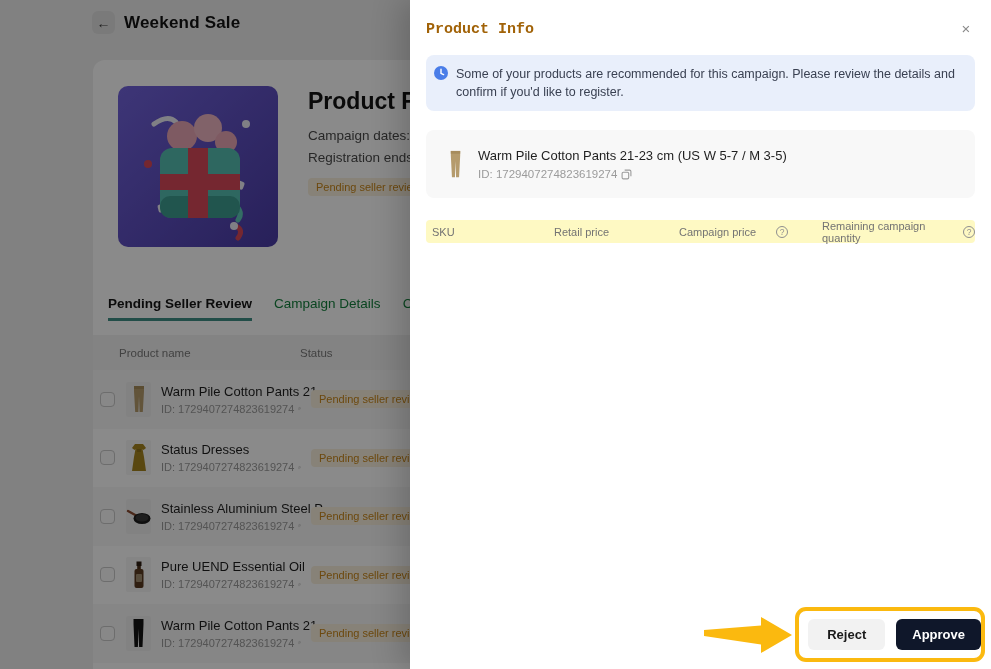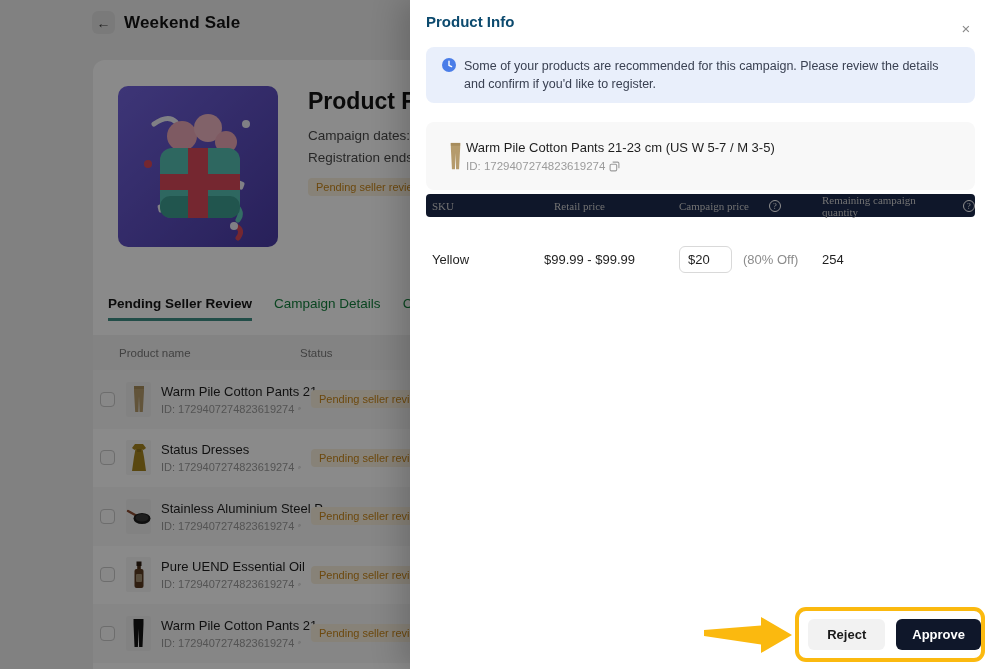--- a/index.html
+++ b/index.html
@@ -47,37 +47,37 @@
   .pname { font-size:13px; color:#1f1f1f; white-space:nowrap; }
   .pid { margin-top:4px; font-size:11px; color:#9b9b9b; display:flex; align-items:center; gap:4px; white-space:nowrap; }
   .prow .badge { margin-left:10px; }
 
   
   .dim { position:absolute; inset:0; background:rgba(0,0,0,0.46); z-index:50; }
 
   
   .modal { position:absolute; left:410px; top:0; width:581px; height:669px; background:#fff;
     z-index:100; box-shadow:-10px 0 28px rgba(0,0,0,0.18); padding:0 16px; }
-  .m-title { padding-top:13px; font-size:15px; font-weight:bold; color:#0c4a6e; }
+  .m-title { padding-top:21px; font-size:15px; font-weight:bold; color:#a16207;font-family:Liberation Mono, monospace; }
   .m-close { position:absolute; top:20px; right:16px; width:18px; height:18px; color:#8a8a8a;
     font-size:15px; line-height:18px; text-align:center; cursor:pointer; }
-  .m-banner { margin-top:17px; background:#E9EFFB; border-radius:8px; padding:10px 16px;
+  .m-banner { margin-top:17px; background:#E9EFFB; border-radius:8px; padding:10px 8px;
     display:flex; gap:8px; }
   .m-banner-icon { flex:none; margin-top:1px; }
   .m-banner-text { font-size:12.5px; color:#3A4152; line-height:1.45; max-width:505px; }
 
   .m-card { margin-top:19px; background:#F8F8F8; border-radius:8px; height:68px;
-    display:flex; align-items:center; padding:0 22px; gap:3px; }
+    display:flex; align-items:center; padding:0 22px; gap:15px; }
   .m-card-text { display:flex; flex-direction:column; gap:5px; }
   .m-pname { font-size:13px; color:#1f1f1f; }
   .m-pid { font-size:11.5px; color:#9b9b9b; display:flex; align-items:center; gap:4px; }
 
-  .m-thead { margin-top:4px; height:23px; background:#0f172a; border-radius:4px;
+  .m-thead { margin-top:22px; height:23px; background:#fef9c3; border-radius:4px;
     display:grid; grid-template-columns:118px 135px 143px 1fr; align-items:center;
-    font-size:11px; color:#737373;font-family:Liberation Serif, serif; }
+    font-size:11px; color:#737373; }
   .m-thead .h-sku { padding-left:6px; }
   .m-thead .h-retail { padding-left:10px; }
   .hcell { display:flex; align-items:center; gap:20px; }
   .help { flex:none; width:12px; height:12px; border:1px solid #8f8f8f; border-radius:50%;
     font-size:8.5px; color:#8f8f8f; display:flex; align-items:center; justify-content:center; cursor:pointer; }
   .m-trow { margin-top:29px; display:grid; grid-template-columns:118px 135px 143px 1fr;
     align-items:center; font-size:13px; color:#1f1f1f; }
   .m-trow .c-sku { padding-left:6px; }
   .c-campaign { display:flex; align-items:center; gap:11px; }
   .price-input { width:53px; height:27px; border:1px solid #D9D9D9; border-radius:6px;
@@ -304,29 +304,20 @@
       <div class="hcell">
         <span>Campaign price</span>
         <span class="help">?</span>
       </div>
       <div class="hcell">
         <span>Remaining campaign quantity</span>
         <span class="help">?</span>
       </div>
     </div>
 
-    <div class="m-trow">
-      <div class="c-sku">Yellow</div>
-      <div>$99.99 - $99.99</div>
-      <div class="c-campaign">
-        <input class="price-input" type="text" value="$20" style="">
-        <span class="off-note">(80% Off)</span>
-      </div>
-      <div>254</div>
-    </div>
 
     <div class="m-footer">
       <button class="btn-reject">Reject</button>
       <button class="btn-approve">Approve</button>
     </div>
   </div>
 
   <div class="anno-box"></div>
   <svg class="anno-arrow" width="95" height="46" viewBox="0 0 95 46">
     <polygon points="4,18 61,13.5 61,5 92,23 61,41 61,32.5 4,24" fill="#FBB90F"></polygon>

